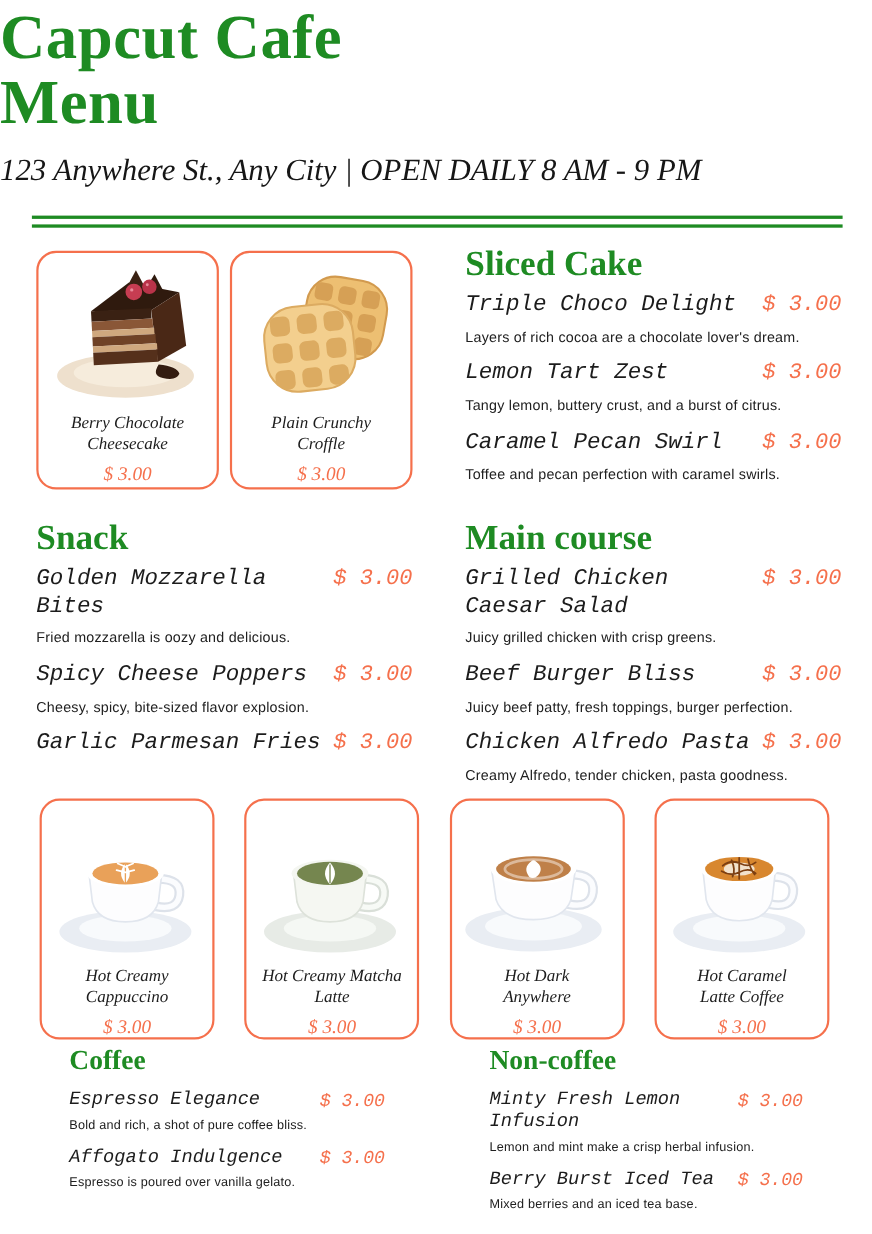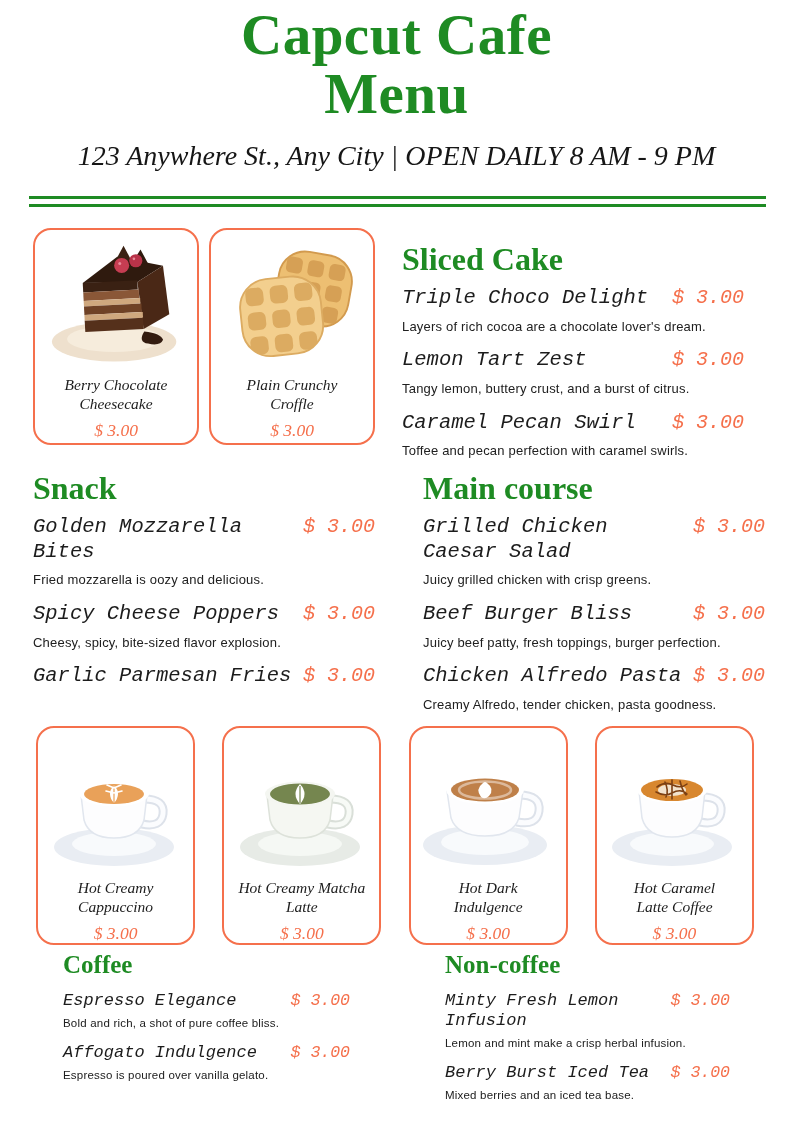--- a/index.html
+++ b/index.html
@@ -11,21 +11,21 @@
   html,body{background:#fff;}
   .page{
     position:relative;
     width:793px;height:1122px;
     background:#fff;
     font-family:"Liberation Serif",serif;
     color:var(--text);
     overflow:hidden;
   }
   
-  .header{position:absolute;top:6px;left:0;width:100%;text-align:center;}
+  .header{position:absolute;top:6px;left:0;width:100%;text-align:left;}
   .title-line{
     color:var(--green);
     font-weight:bold;
     font-size:57px;
     line-height:1.03;
     letter-spacing:.5px;
   }
   .subtitle{
     margin-top:17px;
     font-style:italic;
@@ -81,21 +81,21 @@
   .item-name{font-style:italic;font-size:20.5px;line-height:1.2;color:var(--text);}
   .item-price{font-style:italic;font-size:20px;color:var(--orange);white-space:nowrap;}
   .item-desc{
     font-family:"Liberation Sans",sans-serif;
     font-size:13px;
     line-height:1.2;
     color:#202020;
     margin-top:8px;
     letter-spacing:.2px;
   }
-  .sec-sliced{top:222px;left:402px;width:342px;margin-top:20px;}
+  .sec-sliced{top:222px;left:423px;width:342px;}
   .sec-snack{top:471px;left:33px;width:342px;}
   .sec-main{top:471px;left:423px;width:342px;}
   .sec-coffee{top:951px;left:63px;width:287px;}
   .sec-noncoffee{top:951px;left:445px;width:285px;}
   .small .section-heading{font-size:25px;margin-bottom:12px;}
   .small .item-name{font-size:17px;}
   .small .item-price{font-size:16.5px;}
   .small .item-desc{font-size:11.5px;margin-top:6px;}
   .small .menu-item{margin-bottom:12px;}
 </style>
@@ -312,21 +312,21 @@
           <path d="M106 58 Q128 58 126 74 Q124 89 104 85" fill="none" stroke="#dde2ea" stroke-width="9" stroke-linecap="round"></path>
           <path d="M106 58 Q128 58 126 74 Q124 89 104 85" fill="none" stroke="#fbfcfe" stroke-width="5" stroke-linecap="round"></path>
           <path d="M34 54 L38 81 Q44 99 72 99 Q100 99 106 81 L110 54 Z" fill="#fdfdfe" stroke="#e1e6ee" stroke-width="1.5"></path>
           <ellipse cx="72" cy="53" rx="39" ry="14" fill="#fff"></ellipse>
           <ellipse cx="72" cy="53" rx="34" ry="11.5" fill="#bf8049"></ellipse>
           <ellipse cx="72" cy="53" rx="26" ry="8.5" fill="none" stroke="#fff" stroke-opacity=".45" stroke-width="2.5"></ellipse>
           <path d="M70 46 Q62 52 68 60 Q72 63 76 59 Q82 52 74 46 Q72 44 70 46" fill="#fff"></path>
         </svg>
       </div>
       <div class="card-name">Hot Dark
-Indulgence</div>
+Anywhere</div>
       <div class="card-price">$ 3.00</div>
     </div>
 
     <div class="card">
       <div class="card-photo">
         <svg width="150" height="136" viewBox="0 0 150 136">
           <ellipse cx="73" cy="110" rx="60" ry="19" fill="#e9edf3"></ellipse>
           <ellipse cx="73" cy="107" rx="42" ry="12" fill="#f8fafc"></ellipse>
           <path d="M103 60 Q124 60 122 75 Q120 89 101 85" fill="none" stroke="#dde2ea" stroke-width="9" stroke-linecap="round"></path>
           <path d="M103 60 Q124 60 122 75 Q120 89 101 85" fill="none" stroke="#fbfcfe" stroke-width="5" stroke-linecap="round"></path>

